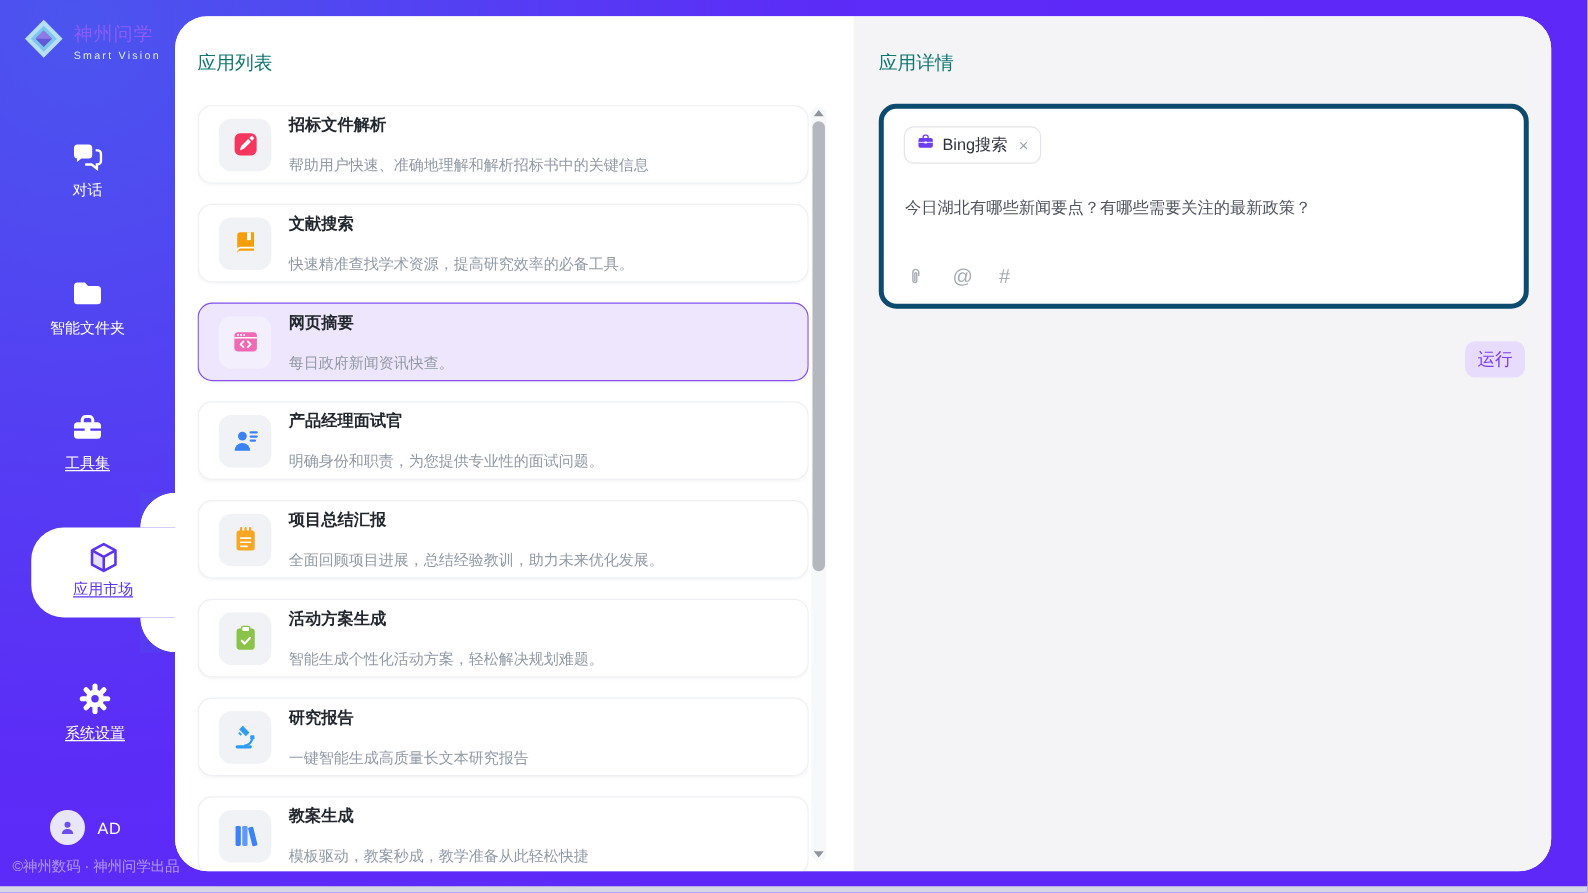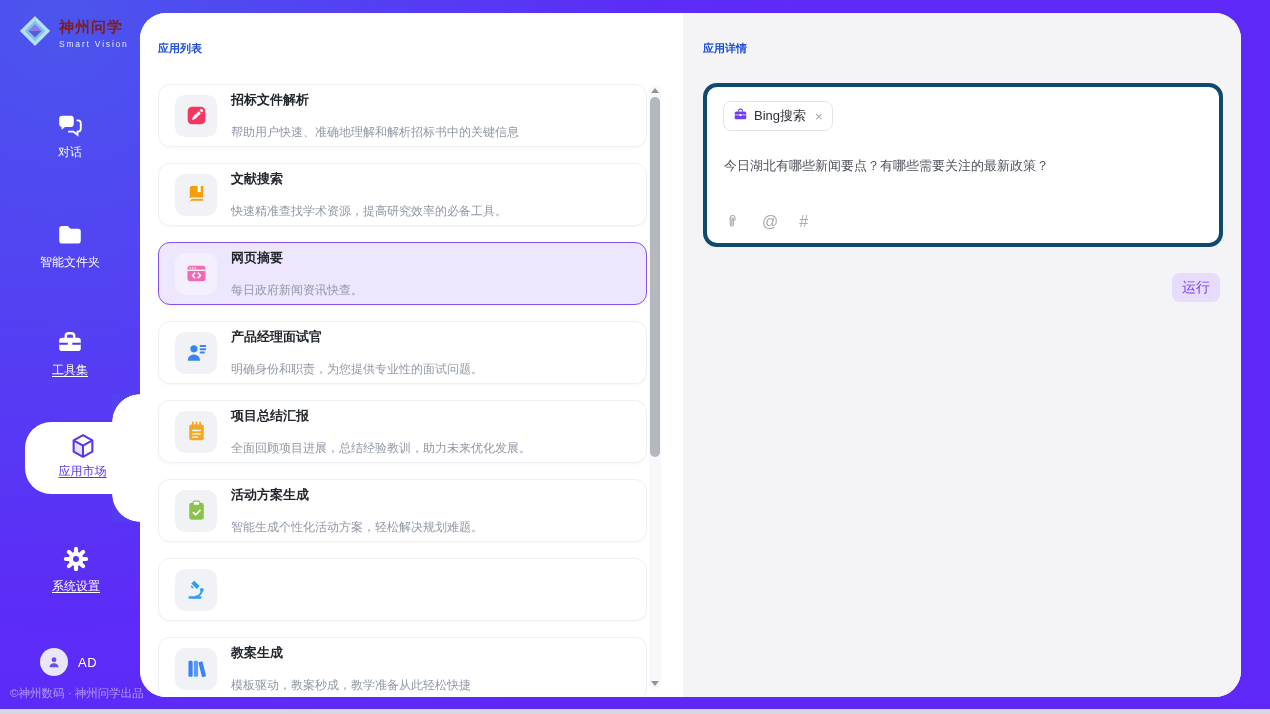--- a/index.html
+++ b/index.html
@@ -7,42 +7,42 @@
   body {
     font-family:"Liberation Sans","DejaVu Sans",sans-serif;
     background:radial-gradient(circle 820px at 60px 20px,#4b55ee 0%,#5c2cf7 72%,#5e29f8 100%);
     position:relative;
   }
   .bottom-strip{position:absolute;left:0;right:0;bottom:0;height:5px;background:#d5d7e4;z-index:6;}
 
   
   .sidebar{position:absolute;left:0;top:0;width:140px;height:709px;z-index:2;}
   .logo{position:absolute;top:14px;left:18px;display:flex;align-items:center;gap:7px;}
-  .logo-name{color:#7f1d1d;font-size:15px;font-weight:700;letter-spacing:1px;}
+  .logo-name{color:#8b5cf6;font-size:15px;font-weight:400;letter-spacing:1px;}
   .logo-tagline{color:#dcebff;font-size:8.5px;letter-spacing:1.8px;margin-top:2px;}
   .nav-item{position:absolute;left:0;width:100%;text-align:center;cursor:pointer;}
   .nav-item .ico{display:flex;justify-content:center;}
   .nav-label{margin-top:4px;color:#fff;font-size:12px;}
   .nav-label.u{text-decoration:underline;text-underline-offset:2px;}
   #nav-chat{top:110px;} #nav-folder{top:220px;} #nav-tools{top:328px;} #nav-settings{top:544px;padding-left:12px;}
   .tab-active{position:absolute;left:25px;right:0;top:422px;height:72px;background:#fff;border-radius:26px 0 0 26px;text-align:center;cursor:pointer;}
   .tab-active .ico{display:flex;justify-content:center;padding-top:9px;}
   .tab-active .nav-label{color:#5b33f0;margin-top:2px;text-decoration:underline;text-underline-offset:2px;}
   .notch{position:absolute;right:0;width:28px;height:28px;}
   .notch-top{top:394px;background:radial-gradient(circle at 100% 100%,#fff 27.4px,#5341f2 28px);}
   .notch-bottom{top:494px;background:radial-gradient(circle at 100% 0%,#fff 27.4px,#553cf3 28px);}
   .user-row{position:absolute;top:648px;left:0;width:100%;height:30px;}
   .avatar{position:absolute;left:40px;top:0;width:28px;height:28px;border-radius:50%;background:#e9e6f9;display:flex;align-items:center;justify-content:center;cursor:pointer;}
   .user-name{position:absolute;left:78px;top:7px;color:#fff;font-size:13px;letter-spacing:.5px;}
   .side-footer{position:absolute;left:10px;bottom:8px;color:rgba(255,255,255,.5);font-size:11.5px;white-space:nowrap;margin-top:43px;}
 
   
   .main{position:absolute;left:140px;top:13px;width:1101px;height:684px;background:#fff;border-radius:26px;overflow:hidden;display:flex;z-index:3;}
   .list-col{width:543px;position:relative;background:#fff;}
-  .col-title{position:absolute;top:28px;left:18px;font-size:11px;font-weight:700;color:#1d4ed8;}
+  .col-title{position:absolute;top:28px;left:18px;font-size:15px;font-weight:400;color:#0f766e;}
   .cards{position:absolute;top:71px;left:18px;right:36px;bottom:0;display:flex;flex-direction:column;gap:16px;overflow:hidden;}
   .card{flex:0 0 63px;display:flex;align-items:center;padding-left:16px;background:#fff;border:1px solid #eef0f3;border-radius:12px;box-shadow:0 1px 3px rgba(25,30,60,.04);cursor:pointer;}
   .card.selected{background:#eee6fc;border-color:#8450ef;}
   .app-ico{width:42px;height:42px;border-radius:10px;background:#f1f2f5;display:flex;align-items:center;justify-content:center;flex:0 0 42px;}
   .card.selected .app-ico{background:#f4effc;}
   .app-texts{margin-left:14px;min-width:0;}
   .app-name{font-size:13px;font-weight:700;color:#22262d;}
   .app-desc{font-size:12px;color:#9199a4;margin-top:15px;white-space:nowrap;}
 
   .scrollbar{position:absolute;right:22px;top:72px;width:12px;height:604px;background:#f7f8fa;border-radius:6px;}
@@ -253,20 +253,24 @@
         <div class="card">
           <div class="app-ico">
             <svg viewBox="0 0 24 24" width="23" height="23">
               <path d="M9.6 2.8l5.6 5.6-3 3-5.6-5.6z" fill="#2f9cf4"></path>
               <path d="M6.4 8.4l2 2" stroke="#2f9cf4" stroke-width="1.6"></path>
               <path d="M17.6 12.4a7 7 0 01-7 7" stroke="#2f9cf4" stroke-width="1.8" fill="none"></path>
               <rect x="3.6" y="19" width="13.6" height="2.6" rx="1.3" fill="#2f9cf4"></rect>
               <rect x="15.8" y="10.6" width="3.6" height="3.6" rx="1" fill="#2f9cf4"></rect>
             </svg>
           </div>
+          <div class="app-texts">
+            <div class="app-name">研究报告</div>
+            <div class="app-desc">一键智能生成高质量长文本研究报告</div>
+          </div>
         </div>
         <div class="card">
           <div class="app-ico">
             <svg viewBox="0 0 24 24" width="23" height="23">
               <rect x="3.6" y="4" width="4.4" height="16.6" rx="1.1" fill="#3b82f6"></rect>
               <rect x="9.2" y="4" width="4.4" height="16.6" rx="1.1" fill="#3b82f6" opacity=".8"></rect>
               <g transform="rotate(-14 18 12)">
                 <rect x="15.6" y="4.6" width="4.4" height="16.2" rx="1.1" fill="#3b82f6"></rect>
               </g>
             </svg>

